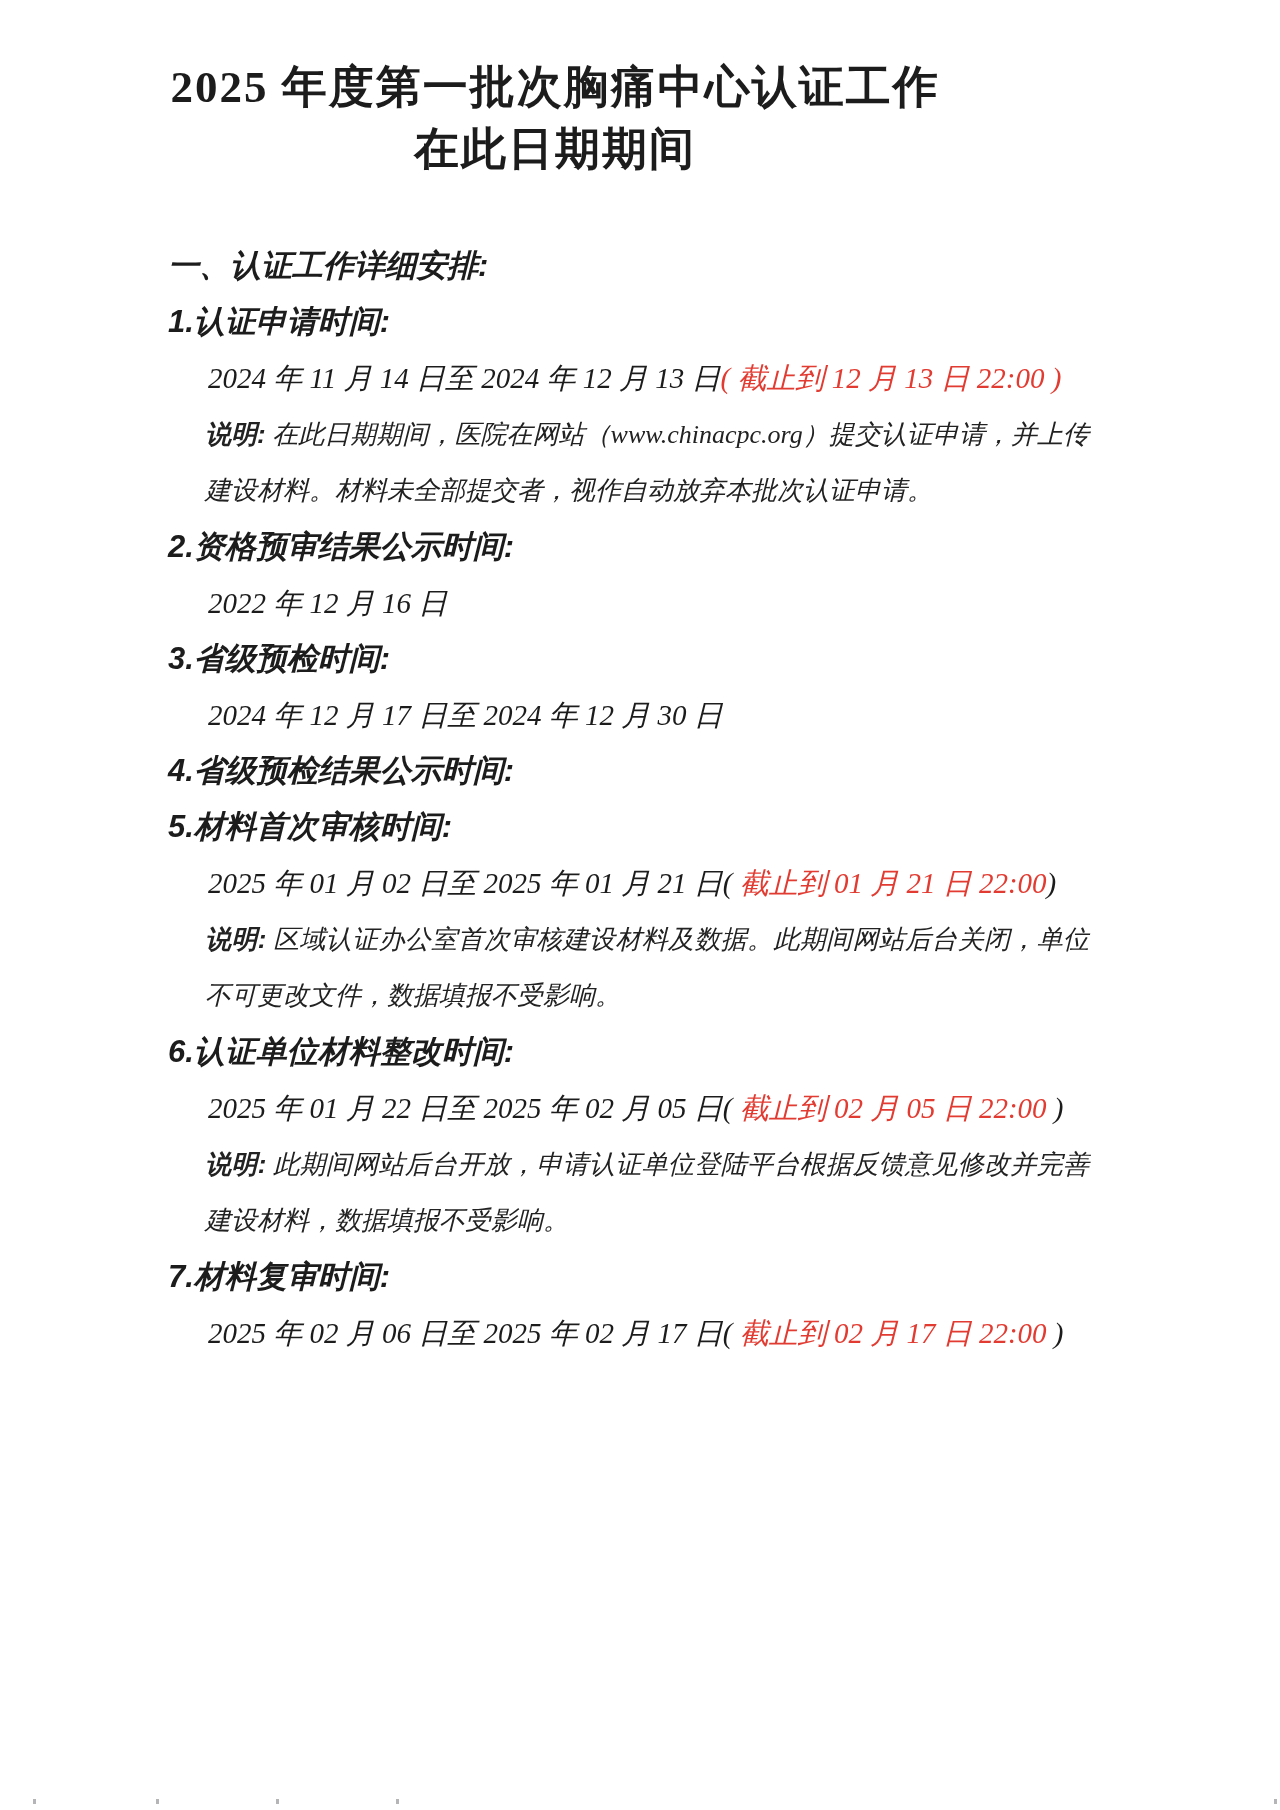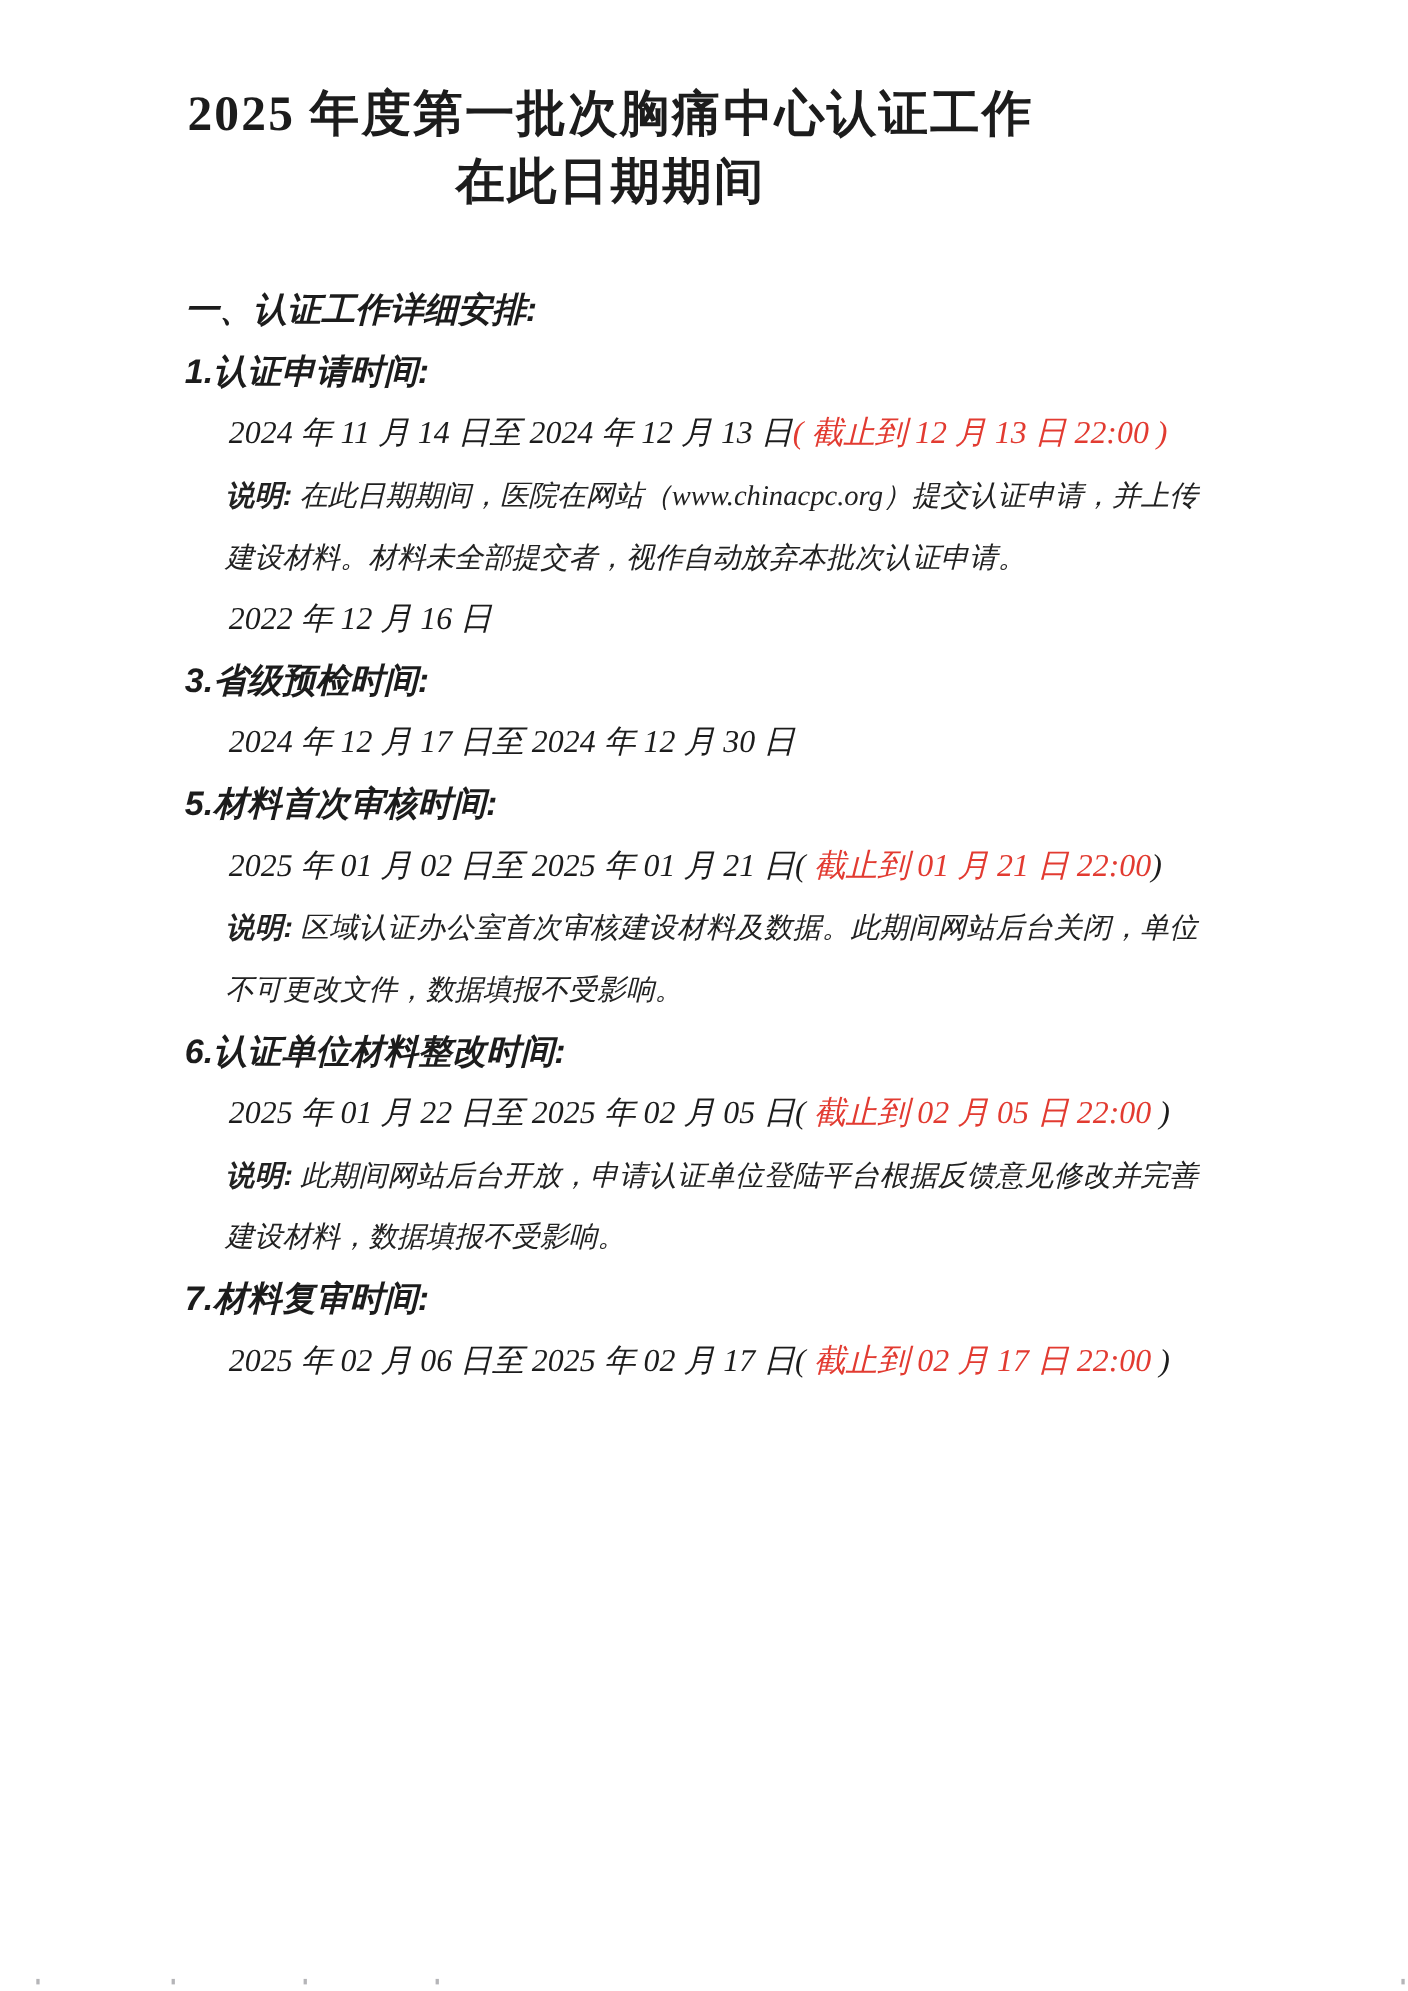--- a/index.html
+++ b/index.html
@@ -10,21 +10,21 @@
   .page {
     position: relative;
     width: 1280px;
     height: 1810px;
     background: #ffffff;
     overflow: hidden;
     font-family: "Liberation Serif", "DejaVu Serif", serif;
     color: #1b1b1b;
   }
   .title-block {
-    padding-top: 72px;
+    padding-top: 56px;
     margin-left: 160px;
     width: 790px;
     text-align: center;
   }
   .title-line {
     font-family: "Liberation Serif", "DejaVu Serif", serif;
     font-weight: 700;
     font-size: 45px;
     line-height: 62px;
     letter-spacing: 2px;
@@ -106,33 +106,35 @@
       <div class="date-line">
         <span>2024 年 11 月 14 日至 2024 年 12 月 13 日</span><span class="date-red">( 截止到 12 月 13 日 22:00 )</span>
       </div>
       <div class="note">
         <span class="note-label">说明:</span>
         <span>在此日期期间，医院在网站（www.chinacpc.org）提交认证申请，并上传建设材料。材料未全部提交者，视作自动放弃本批次认证申请。</span>
       </div>
     </div>
 
     <div>
+      <div class="sec-heading">2.资格预审结果公示时间:</div>
       <div class="date-line">
         <span>2022 年 12 月 16 日</span>
       </div>
     </div>
 
     <div>
       <div class="sec-heading">3.省级预检时间:</div>
       <div class="date-line">
         <span>2024 年 12 月 17 日至 2024 年 12 月 30 日</span>
       </div>
     </div>
 
     <div>
+      <div class="sec-heading">4.省级预检结果公示时间:</div>
     </div>
 
     <div>
       <div class="sec-heading">5.材料首次审核时间:</div>
       <div class="date-line">
         <span> 2025 年 01 月 02 日至 2025 年 01 月 21 日(</span><span class="date-red"> 截止到 01 月 21 日 22:00</span><span class="date-suffix">)</span>
       </div>
       <div class="note">
         <span class="note-label">说明:</span>
         <span>区域认证办公室首次审核建设材料及数据。此期间网站后台关闭，单位不可更改文件，数据填报不受影响。</span>

